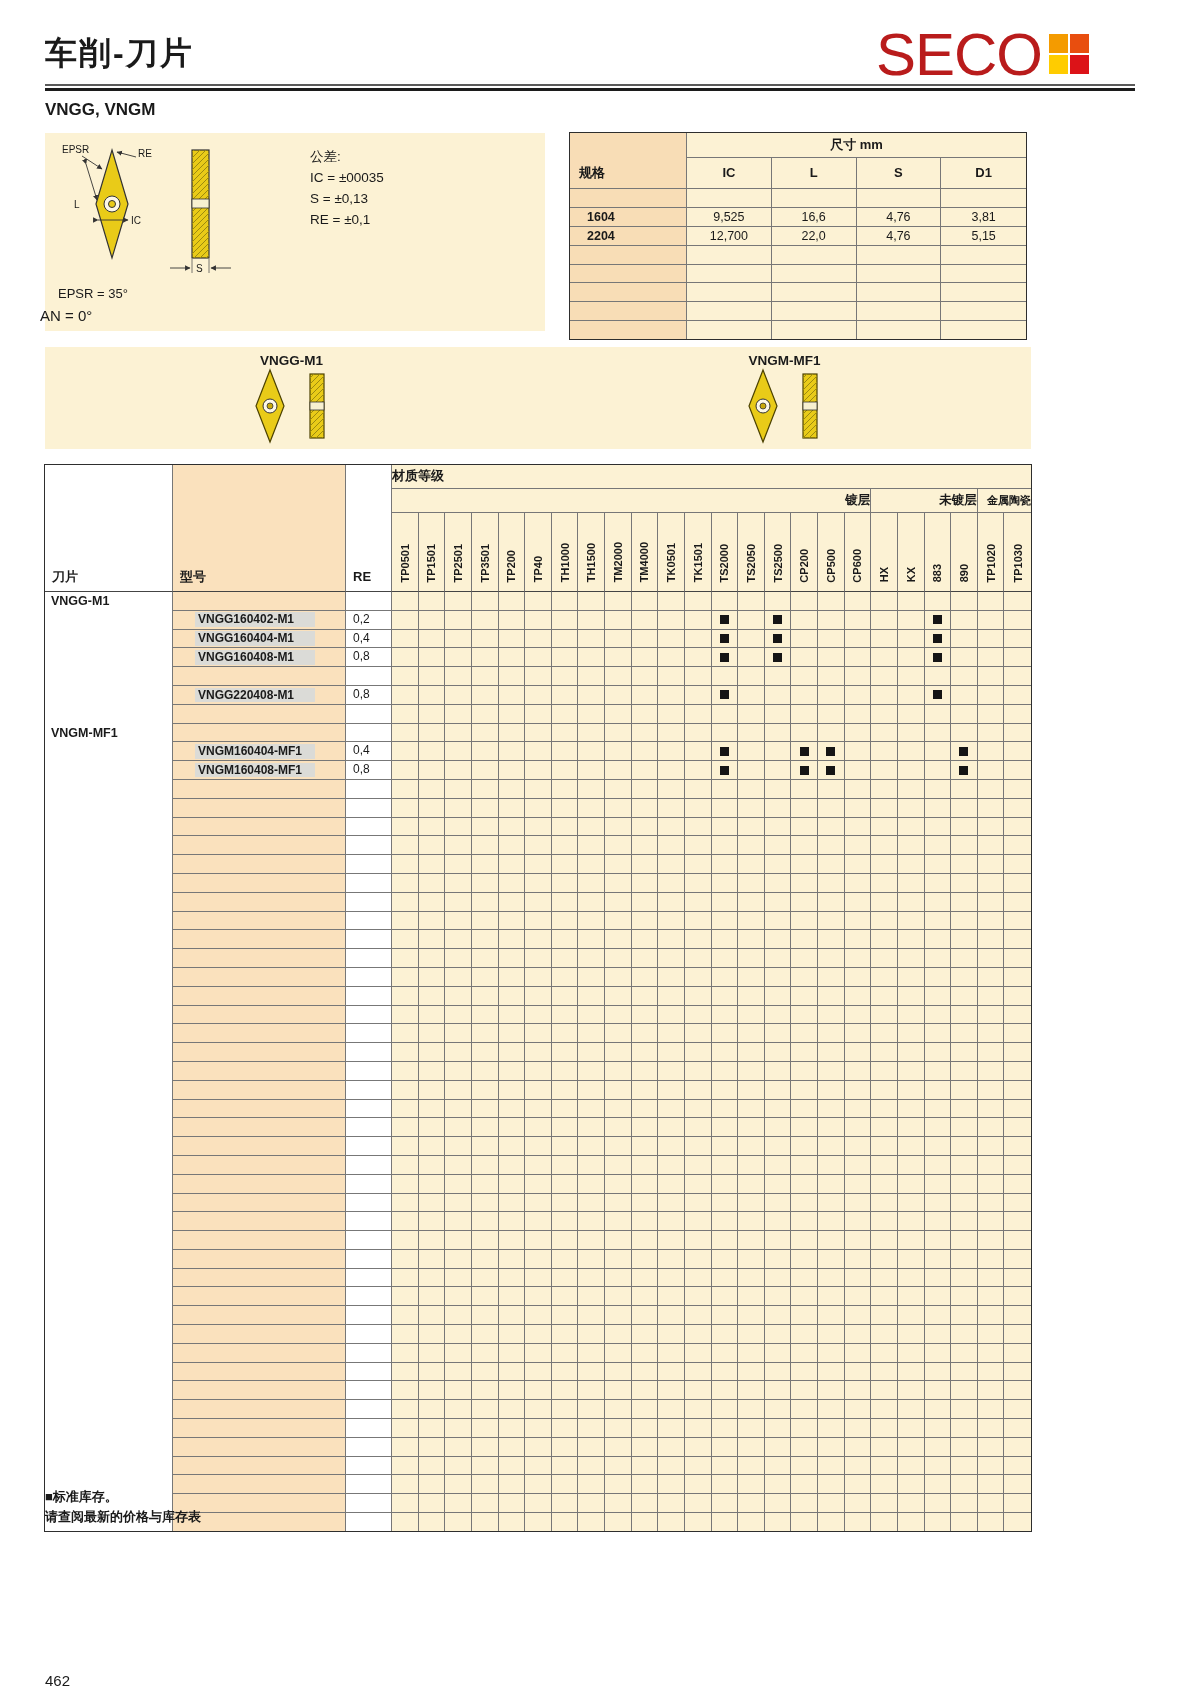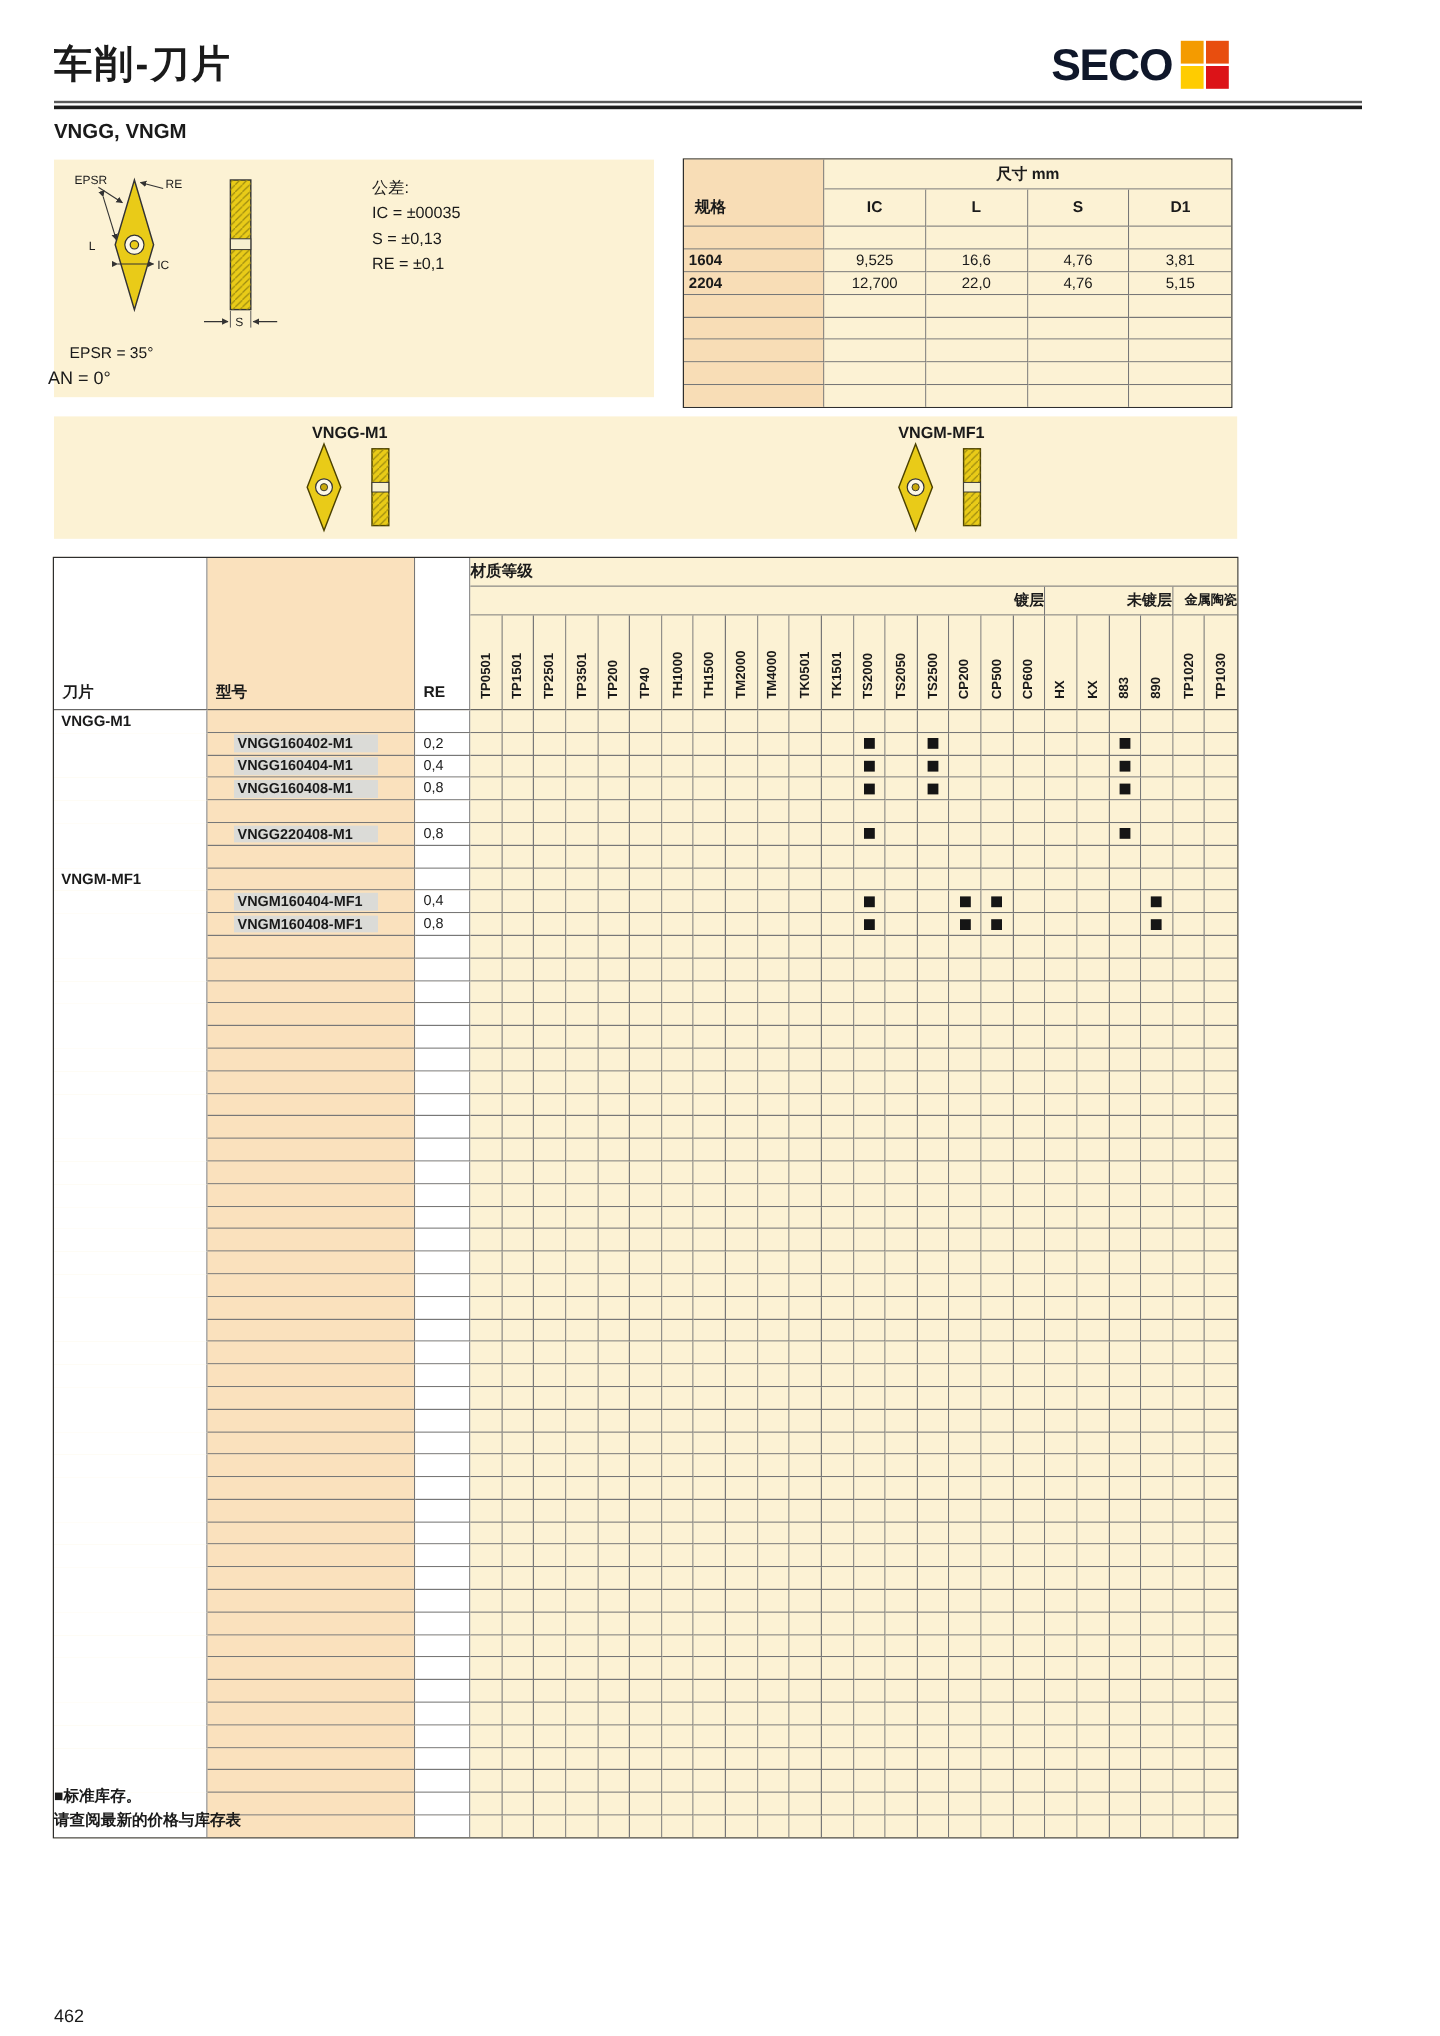--- a/index.html
+++ b/index.html
@@ -3,21 +3,21 @@
 <meta charset="utf-8">
 <style>
   html,body{margin:0;padding:0}
   body{width:1200px;height:1697px;position:relative;background:#ffffff;
        font-family:"Liberation Sans","DejaVu Sans",sans-serif;color:#1a1a1a;overflow:hidden}
   .abs{position:absolute}
 
   
   #page-title{left:45px;top:32px;font-size:32px;font-weight:bold;letter-spacing:2px}
   #logo{left:876px;top:34px;display:flex;align-items:flex-start}
-  #logo .txt{font-size:37px;font-weight:bold;color:#0f172a;line-height:42px;letter-spacing:-1px}
+  #logo .txt{font-size:60px;font-weight:normal;color:#b91c1c;line-height:42px;letter-spacing:-1px}
   #logo-squares{width:40px;height:40px;margin-left:7px;display:grid;
       grid-template-columns:1fr 1fr;grid-template-rows:1fr 1fr;gap:2px}
   #logo-squares .sq{width:100%;height:100%}
   #rule1{left:45px;top:84px;width:1090px;height:2px;background:#5a5a5a}
   #rule2{left:45px;top:88px;width:1090px;height:3px;background:#1c1c1c}
   #section-title{left:45px;top:100px;font-size:17px;font-weight:bold}
 
   
   #diagram-box{left:45px;top:133px;width:500px;height:198px;background:#FCF2D4}
   #diagram-svg{left:52px;top:142px}
@@ -37,21 +37,21 @@
   .dt{width:456px;font-size:12.5px}
   .dt th,.dt td{border-right:1px solid #777;border-bottom:1px solid #777}
   .dt tr>*:last-child{border-right:none}
   .dt tbody tr:last-child td{border-bottom:none}
   .dt .t1 th{height:24px}
   .dt .t2 th{height:30px;background:#FCF2D4;font-size:13px}
   .dt .spec-h{background:#F8DDB6;text-align:left;vertical-align:bottom;
       padding:0 17px 7px 9px;width:90px;font-size:13px}
   .dt .size-h{background:#FCF2D4;font-size:13px}
   .dt td{height:17.9px}
-  .dt td.spec{background:#F8DDB6;font-weight:bold;text-align:left;padding-left:4px}
+  .dt td.spec{background:#F8DDB6;font-weight:bold;text-align:left;padding-left:17px}
   .dt td.val{background:#FCF2D4;text-align:center}
 
   
   #figures-band{left:45px;top:347px;width:986px;height:102px;background:#FCF2D4;display:flex}
   .fig{width:50%;text-align:center}
   .fig .flabel{font-size:13.5px;font-weight:bold;padding-top:6px}
   .fig svg{margin-top:-2px}
 
   
   #grades-wrap{left:44px;top:464px}

